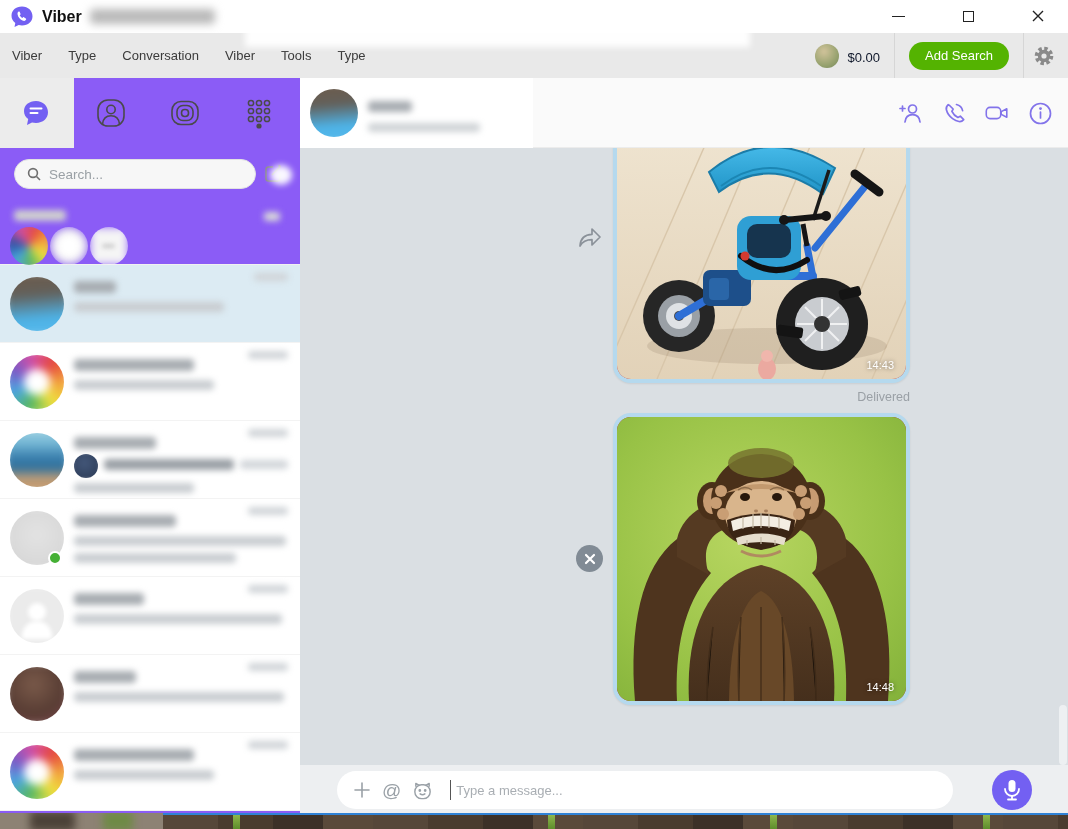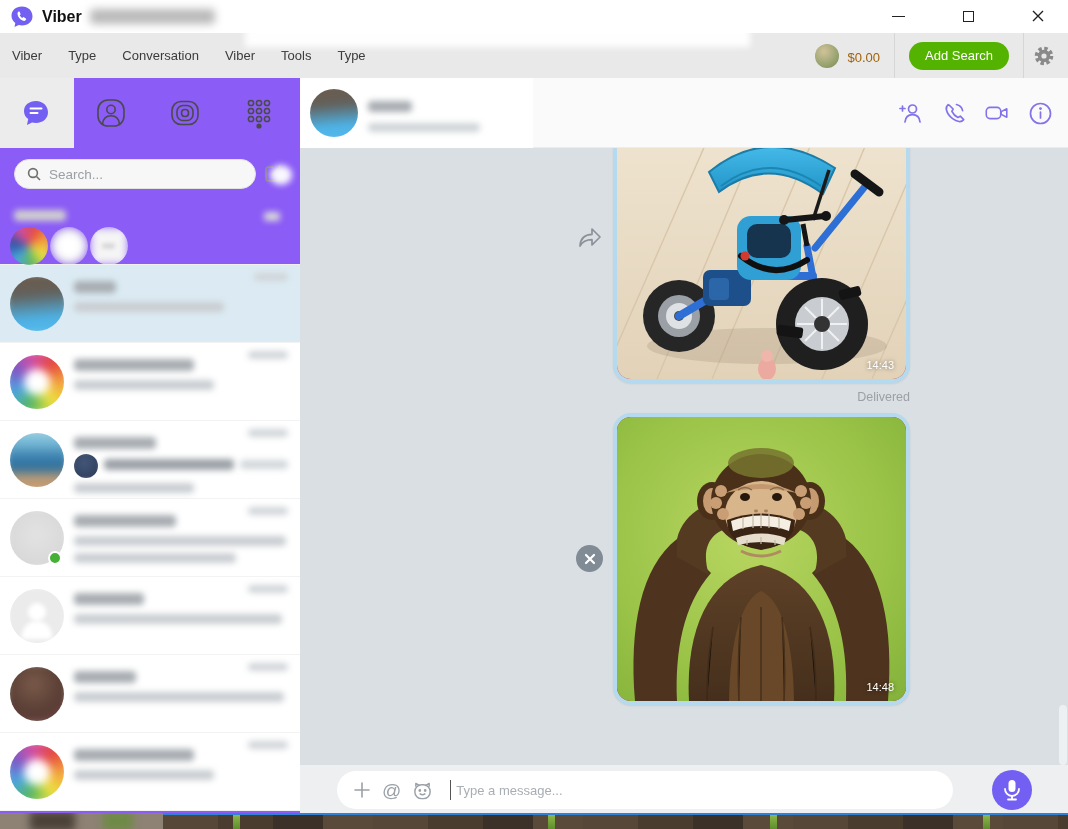--- a/index.html
+++ b/index.html
@@ -16,21 +16,21 @@
   .glyph-max { width:11px; height:11px; border:1.4px solid #222; }
 
   
   .menubar { position:absolute; top:33px; left:0; width:1068px; height:45px; background:#e9e9e9; display:flex; align-items:center; }
   .menu-item { font-size:13px; color:#3b3b3b; margin-left:26px; cursor:default; }
   .menu-item:first-child { margin-left:12px; }
   .menu-blur-patch { position:absolute; left:245px; top:-6px; width:505px; height:20px; background:rgba(255,255,255,.95); filter:blur(3px); }
   .menu-right { position:absolute; right:0; top:0; height:45px; display:flex; align-items:center; }
   .mr-avatar { width:24px; height:24px; border-radius:50%; overflow:hidden; position:relative; }
   .mr-avatar .ph { position:absolute; inset:-3px; background:radial-gradient(circle at 40% 35%, #d3c49c, #93a06c 55%, #68764e); filter:blur(1.5px); }
-  .mr-balance { font-size:13px; color:#a16207; margin:4px 14px 0 9px; }
+  .mr-balance { font-size:13px; color:#0f172a; margin:4px 14px 0 9px; }
   .mr-divider { width:1px; height:45px; background:#d6d6d6; }
   .add-credit { background:#54b301; color:#fff; font-size:13px; border:none; border-radius:15px; height:28px; padding:0 16px; margin:0 14px; cursor:pointer; }
   .gear-wrap { width:40px; display:flex; justify-content:center; margin-right:4px; }
 
   
   .main { position:absolute; top:78px; left:0; width:1068px; height:737px; display:flex; }
 
   
   .sidebar { width:300px; background:#8b5cf6; position:relative; flex:none; }
   .tabs { height:70px; display:flex; }

